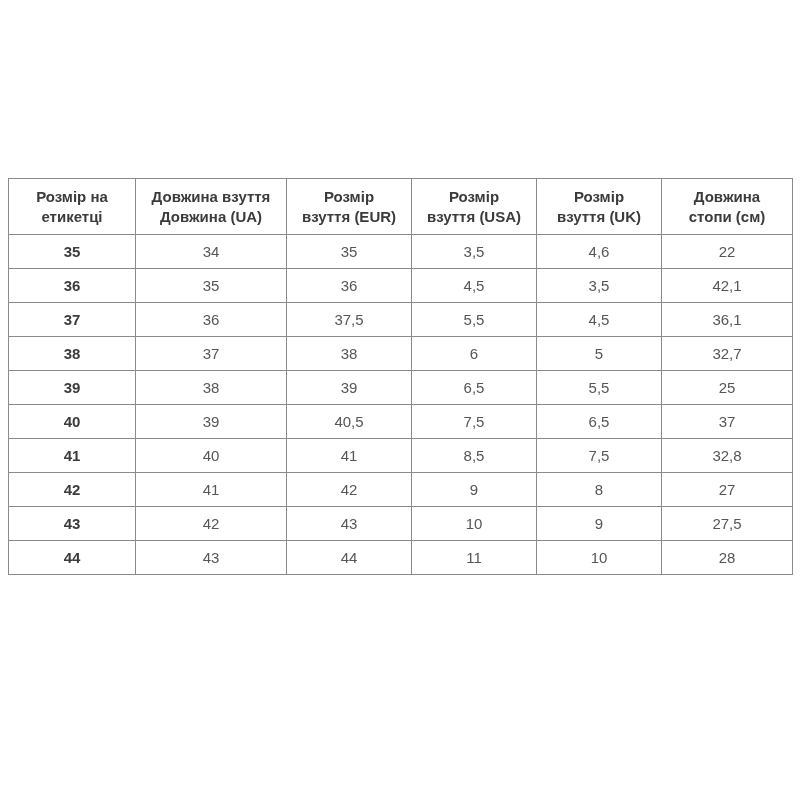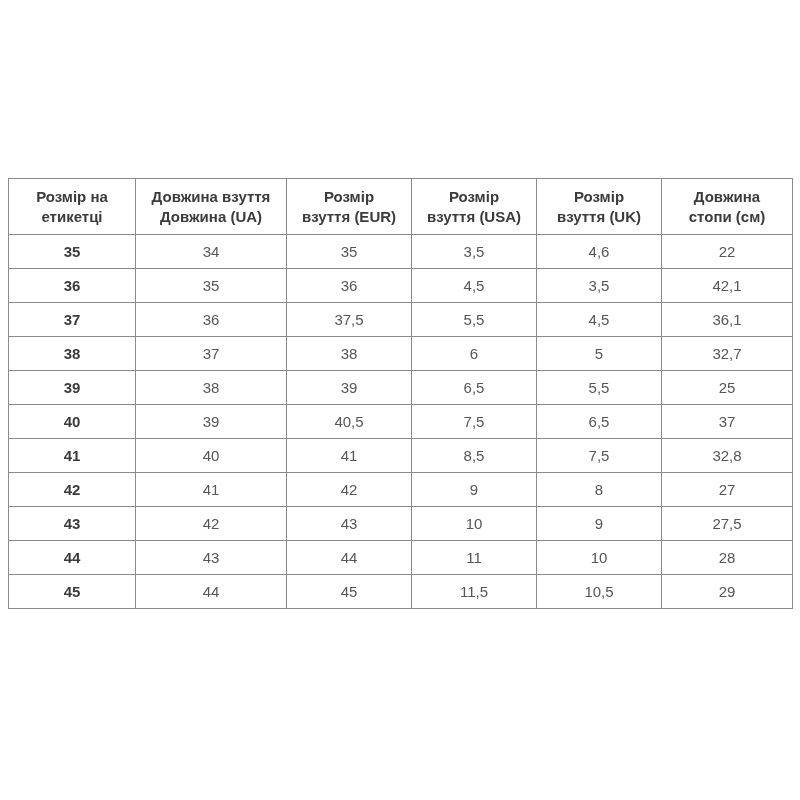--- a/index.html
+++ b/index.html
@@ -176,24 +176,16 @@
           <td>27,5</td>
         </tr>
         <tr>
           <td class="row-label">44</td>
           <td>43</td>
           <td>44</td>
           <td>11</td>
           <td>10</td>
           <td>28</td>
         </tr>
-        <tr>
-          <td class="row-label">45</td>
-          <td>44</td>
-          <td>45</td>
-          <td>11,5</td>
-          <td>10,5</td>
-          <td>29</td>
-        </tr>
       </tbody>
     </table>
   </div>
 </div>
 
 </body></html>

